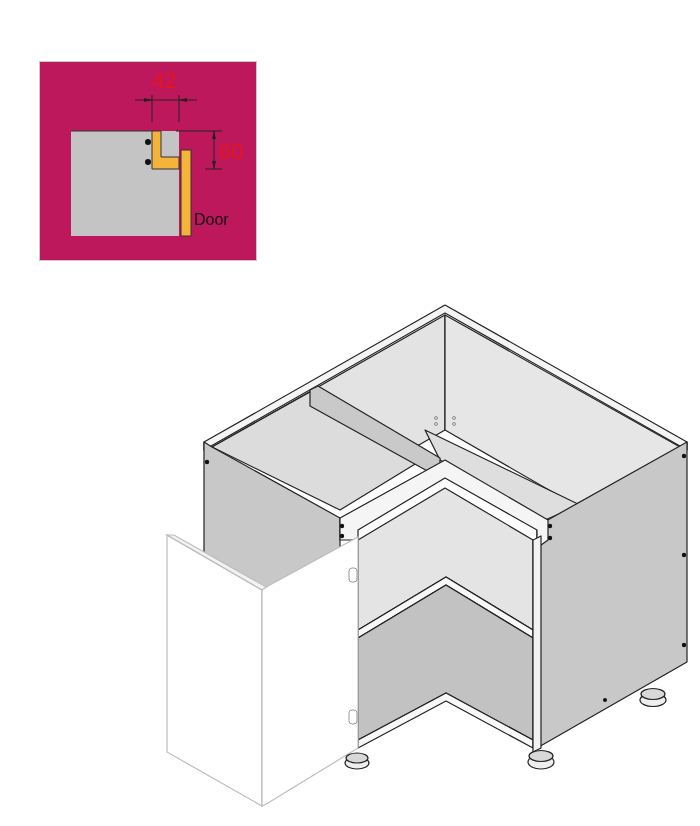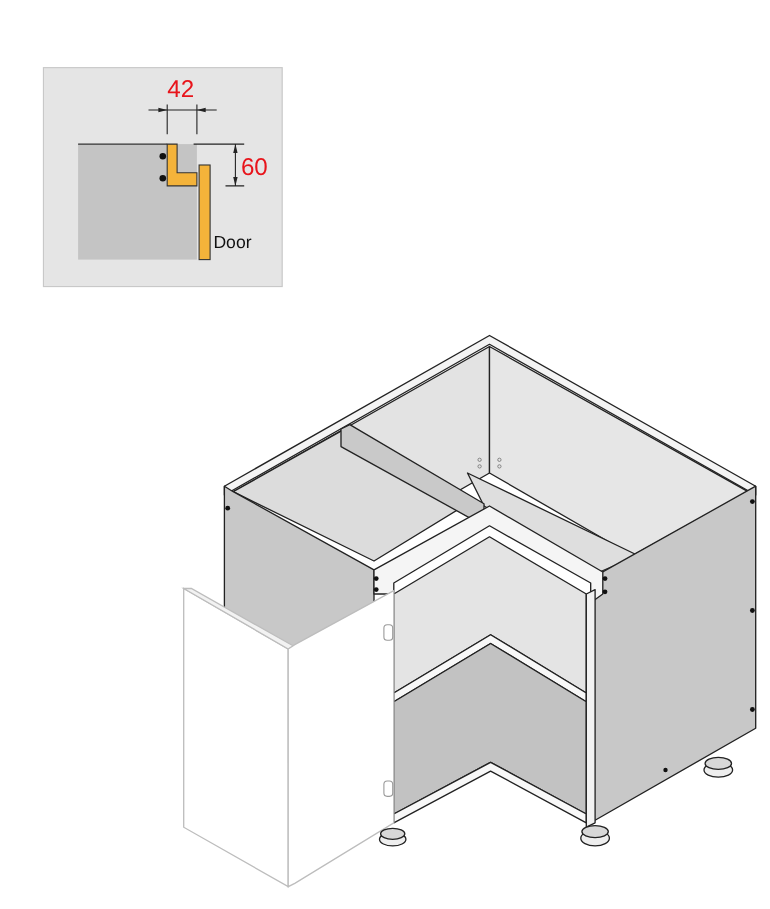--- a/index.html
+++ b/index.html
@@ -1,17 +1,17 @@
 <!DOCTYPE html>
 <html><head>
 <meta charset="utf-8">
 <style>
   html, body { margin: 0; padding: 0; background: #ffffff; }
   body { width: 700px; height: 826px; position: relative; overflow: hidden; font-family: "Liberation Sans", sans-serif; }
-  .inset { position: absolute; left: 39px; top: 61px; width: 216px; height: 198px; border: 1px solid #c8c8c8; background: #e5e5e5; }
+  .inset { position: absolute; left: 39px; top: 61px; width: 216px; height: 198px; border: 1px solid #c8c8c8; background: #be185d; }
   .inset svg { position: absolute; left: 0; top: 0; }
   .cab { position: absolute; left: 0; top: 0; }
   .dim-label { font-family: "Liberation Sans", sans-serif; font-size: 22px; fill: #e8141b; }
   .door-label { font-family: "Liberation Sans", sans-serif; font-size: 16px; fill: #111; }
 </style>
 </head>
 <body>
 
 <div class="inset">
   <svg width="216" height="198" viewBox="0 0 216 198">

